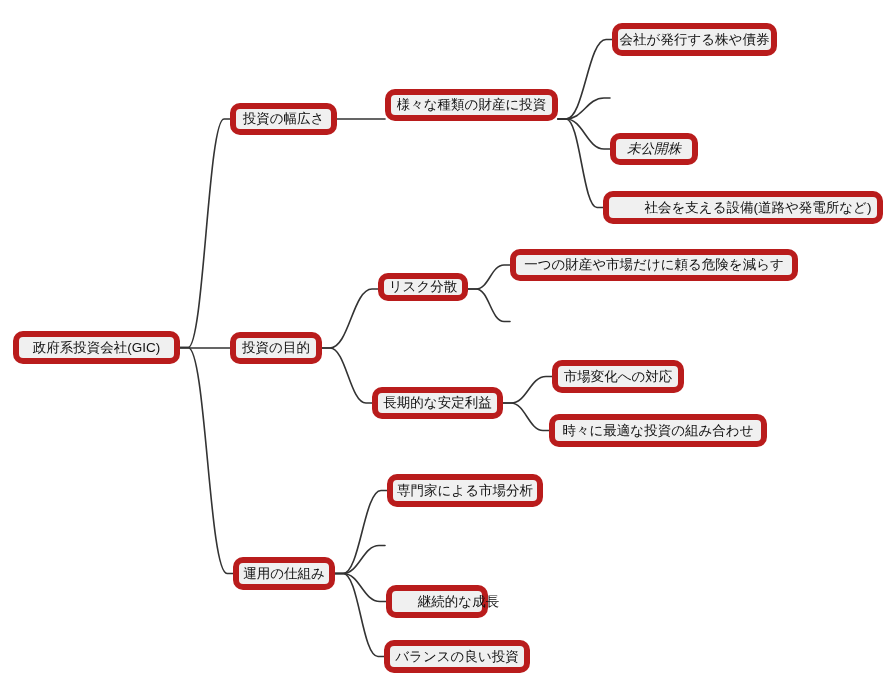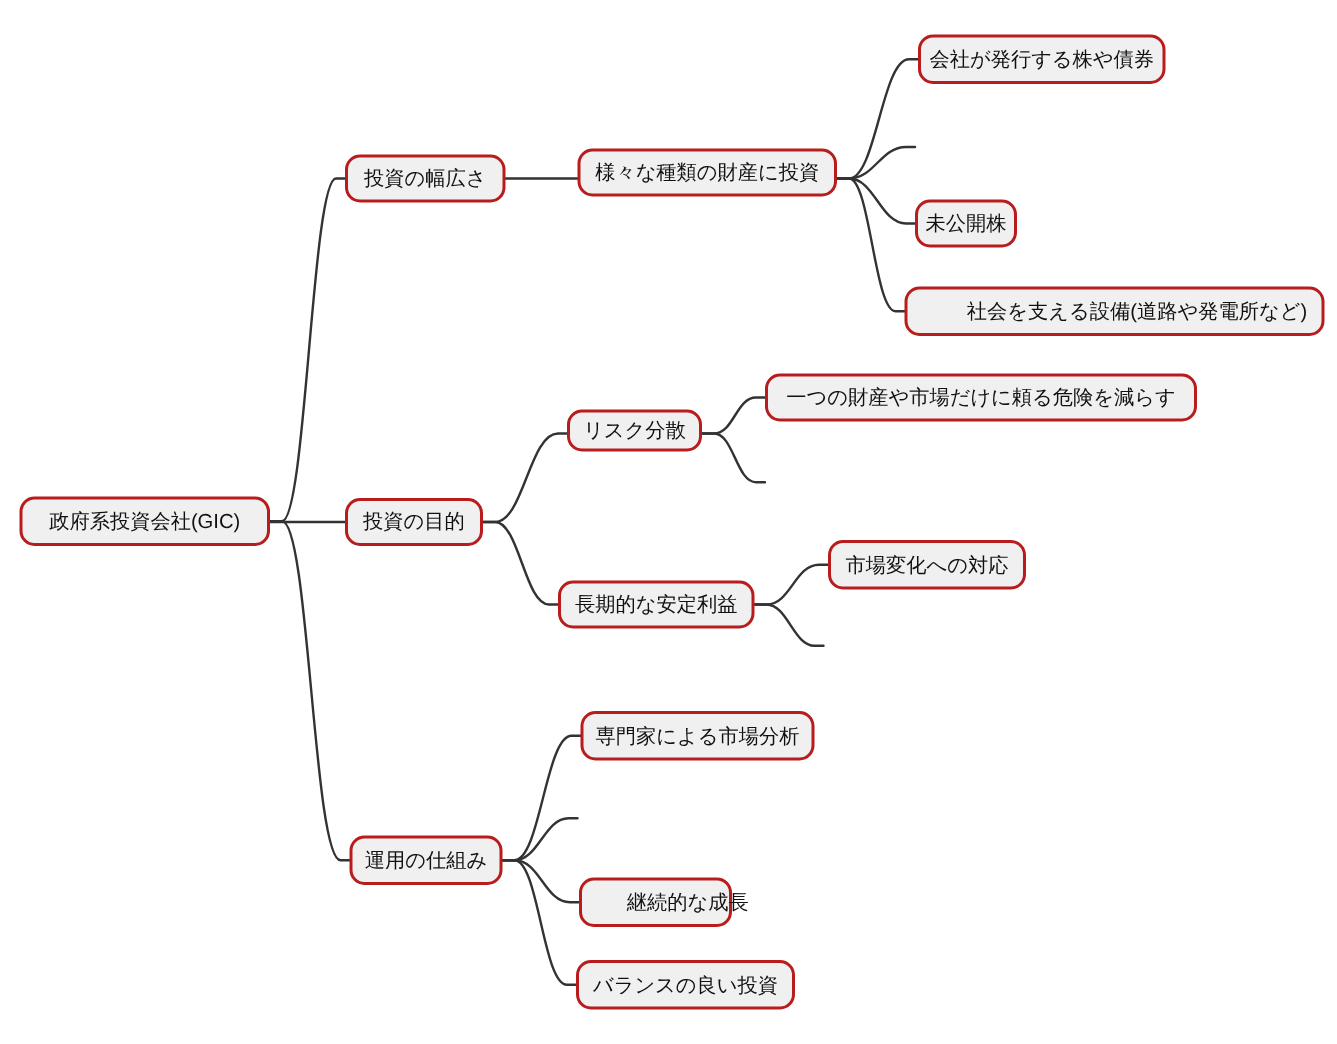--- a/index.html
+++ b/index.html
@@ -19,21 +19,21 @@
   .edge-layer path {
     fill: none;
     stroke: #333333;
     stroke-width: 1.6;
     stroke-linecap: round;
   }
   .node {
     position: absolute;
     box-sizing: border-box;
     background: #f0f0f0;
-    border: 2px solid #b91c1c;
+    border: 6px solid #b91c1c;
     border-radius: 10px;
     display: flex;
     align-items: center;
     justify-content: center;
     font-size: 13.5px;
     color: #111111;
     white-space: nowrap;
     line-height: 1;
     text-align: right;
   }
@@ -61,40 +61,41 @@
     <path d="M335,573.5 H343 C360,573.5 364,490.5 381,490.5 H387"></path>
     <path d="M335,573.5 H343 C359,573.5 363,545.5 379,545.5 H385"></path>
     <path d="M335,573.5 H343 C360,573.5 363,601.5 380,601.5 H386"></path>
     <path d="M335,573.5 H343 C359,573.5 362,656.5 378,656.5 H384"></path>
   </svg>
 
   <div class="node" style="left:13px; top:331px; width:167px; height:33px;">政府系投資会社(GIC)</div>
 
   <div class="node" style="left:230px; top:103px; width:107px; height:32px;">投資の幅広さ</div>
 
-  <div class="node" style="left:385px; top:99px; width:173px; height:32px;">様々な種類の財産に投資</div>
+  <div class="node" style="left:385px; top:89px; width:173px; height:32px;">様々な種類の財産に投資</div>
 
   <div class="node" style="left:612px; top:23px; width:165px; height:33px;">会社が発行する株や債券</div>
 
 
-  <div class="node" style="left:610px; top:133px; width:68px; height:32px;">未公開株</div>
+  <div class="node" style="left:610px; top:133px; width:88px; height:32px;font-style:italic;">未公開株</div>
 
   <div class="node" style="left:603px; top:191px; width:280px; height:33px;padding-left:30px;">社会を支える設備(道路や発電所など)</div>
 
   <div class="node" style="left:230px; top:332px; width:92px; height:32px;">投資の目的</div>
 
   <div class="node" style="left:378px; top:273px; width:90px; height:28px;">リスク分散</div>
 
   <div class="node" style="left:510px; top:249px; width:288px; height:32px;">一つの財産や市場だけに頼る危険を減らす</div>
 
 
   <div class="node" style="left:372px; top:387px; width:131px; height:32px;">長期的な安定利益</div>
 
   <div class="node" style="left:552px; top:360px; width:132px; height:33px;">市場変化への対応</div>
 
+  <div class="node" style="left:549px; top:414px; width:218px; height:33px;">時々に最適な投資の組み合わせ</div>
 
   <div class="node" style="left:233px; top:557px; width:102px; height:33px;">運用の仕組み</div>
 
   <div class="node" style="left:387px; top:474px; width:156px; height:33px;">専門家による市場分析</div>
 
 
   <div class="node" style="left:386px; top:585px; width:102px; height:33px;padding-left:43px;">継続的な成長</div>
 
   <div class="node" style="left:384px; top:640px; width:146px; height:33px;">バランスの良い投資</div>
 

